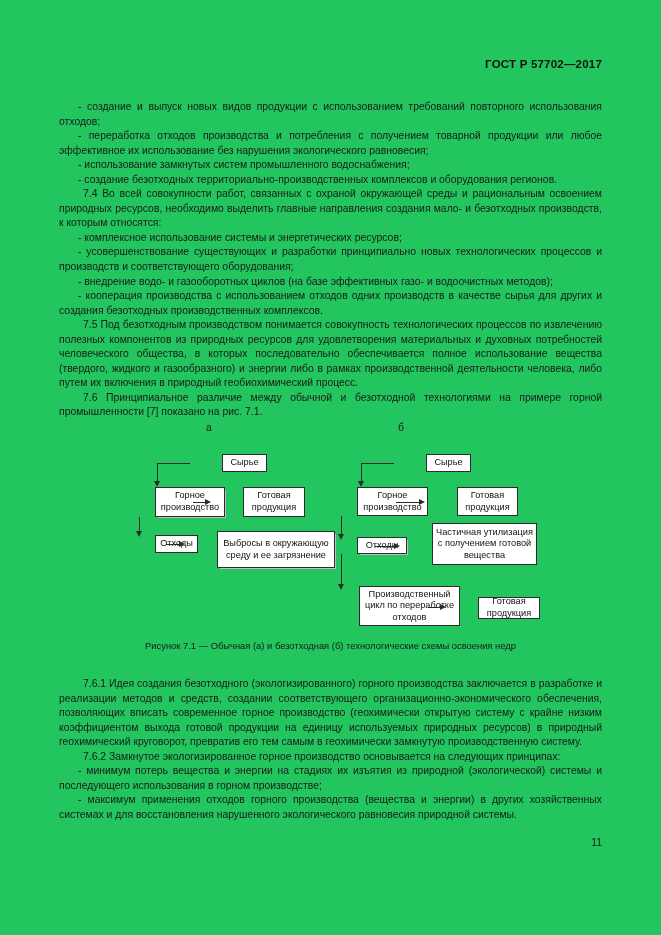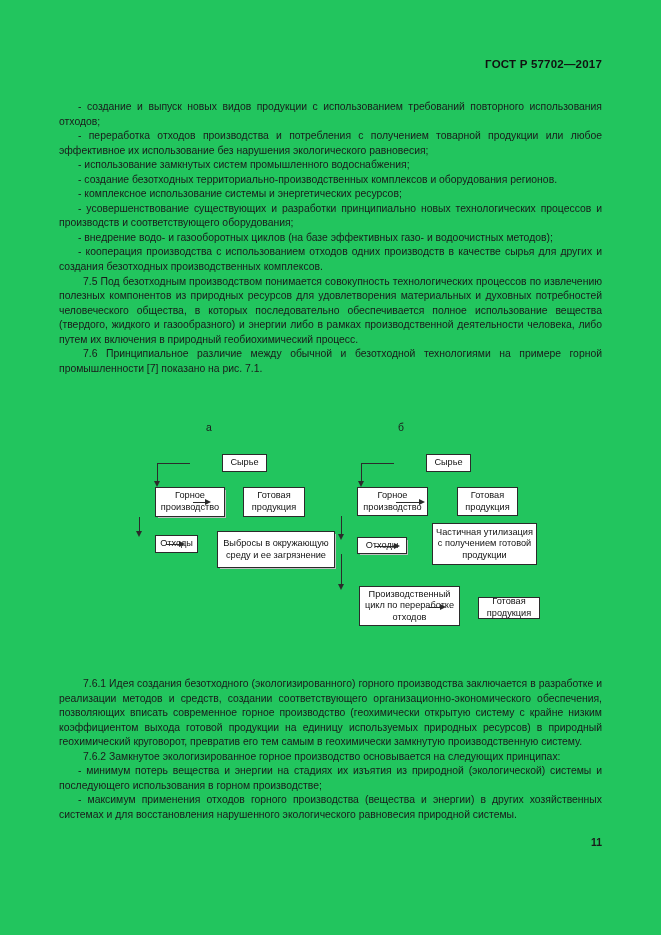--- a/index.html
+++ b/index.html
@@ -122,35 +122,35 @@
     top: 677px;
     width: 543px;
   }
 
   .page-number {
     position: absolute;
     right: 59px;
     top: 837px;
     font-size: 10.4px;
     color: #1a1a1a;
-    font-weight: bold;
   }
 </style>
 </head>
 <body>
 
 <div class="page">
 
   <div class="doc-header">ГОСТ Р 57702—2017</div>
 
   <div class="content">
     <p class="para dash">- создание и выпуск новых видов продукции с использованием требований повторного использо­вания отходов;</p>
     <p class="para dash">- переработка отходов производства и потребления с получением товарной продукции или любое эффективное их использование без нарушения экологического равновесия;</p>
     <p class="para dash">- использование замкнутых систем промышленного водоснабжения;</p>
     <p class="para dash">- создание безотходных территориально-производственных комплексов и оборудования регио­нов.</p>
+    <p class="para indent">7.4 Во всей совокупности работ, связанных с охраной окружающей среды и рациональным освое­нием природных ресурсов, необходимо выделить главные направления создания мало- и безотходных производств, к которым относятся:</p>
     <p class="para dash">- комплексное использование системы и энергетических ресурсов;</p>
     <p class="para dash">- усовершенствование существующих и разработки принципиально новых технологических про­цессов и производств и соответствующего оборудования;</p>
     <p class="para dash">- внедрение водо- и газооборотных циклов (на базе эффективных газо- и водоочистных методов);</p>
     <p class="para dash">- кооперация производства с использованием отходов одних производств в качестве сырья для других и создания безотходных производственных комплексов.</p>
     <p class="para indent">7.5 Под безотходным производством понимается совокупность технологических процессов по извлечению полезных компонентов из природных ресурсов для удовлетворения материальных и ду­ховных потребностей человеческого общества, в которых последовательно обеспечивается полное ис­пользование вещества (твердого, жидкого и газообразного) и энергии либо в рамках производственной деятельности человека, либо путем их включения в природный геобиохимический процесс.</p>
     <p class="para indent">7.6 Принципиальное различие между обычной и безотходной технологиями на примере горной промышленности [7] показано на рис. 7.1.</p>
   </div>
 
   <div class="figure">
 
@@ -200,38 +200,39 @@
     </div>
     <div class="ln h" style="left:337px; top:86px; width:23px;"></div>
     <div class="arrow-r" style="left:360px; top:82.5px;"></div>
 
     <div class="ln v" style="left:282px; top:100px; height:19px;"></div>
     <div class="arrow-d" style="left:278.5px; top:118px;"></div>
 
     <div class="node shadow" style="left:266px; top:121px; width:50px; height:17px;">Отходы</div>
 
     <div class="node" style="left:341px; top:107px; width:105px; height:42px;">
-      <span>Частичная утилизация с получением готовой продукции</span>
+      <span>Частичная утилизация с получением готовой вещества</span>
     </div>
     <div class="ln h" style="left:316px; top:130px; width:19px;"></div>
     <div class="arrow-r" style="left:335px; top:126.5px;"></div>
 
     <div class="ln v" style="left:282px; top:138px; height:31px;"></div>
     <div class="arrow-d" style="left:278.5px; top:168px;"></div>
 
     <div class="node" style="left:268px; top:170px; width:101px; height:40px;">
       <span>Производственный цикл по переработке отходов</span>
     </div>
 
     <div class="node" style="left:387px; top:181px; width:62px; height:22px;">
       <span>Готовая продукция</span>
     </div>
     <div class="ln h" style="left:369px; top:191px; width:12px;"></div>
     <div class="arrow-r" style="left:381px; top:187.5px;"></div>
 
+    <div class="fig-caption">Рисунок 7.1 — Обычная (а) и безотходная (б) технологические схемы освоения недр</div>
   </div>
 
   <div class="content-lower">
     <p class="para indent">7.6.1 Идея создания безотходного (экологизированного) горного производства заключается в раз­работке и реализации методов и средств, создании соответствующего организационно-экономического обеспечения, позволяющих вписать современное горное производство (геохимически открытую систе­му с крайне низким коэффициентом выхода готовой продукции на единицу используемых природных ресурсов) в природный геохимический круговорот, превратив его тем самым в геохимически замкнутую производственную систему.</p>
     <p class="para indent">7.6.2 Замкнутое экологизированное горное производство основывается на следующих принципах:</p>
     <p class="para dash">- минимум потерь вещества и энергии на стадиях их изъятия из природной (экологической) систе­мы и последующего использования в горном производстве;</p>
     <p class="para dash">- максимум применения отходов горного производства (вещества и энергии) в других хозяйствен­ных системах и для восстановления нарушенного экологического равновесия природной системы.</p>
   </div>
 
   <div class="page-number">11</div>

